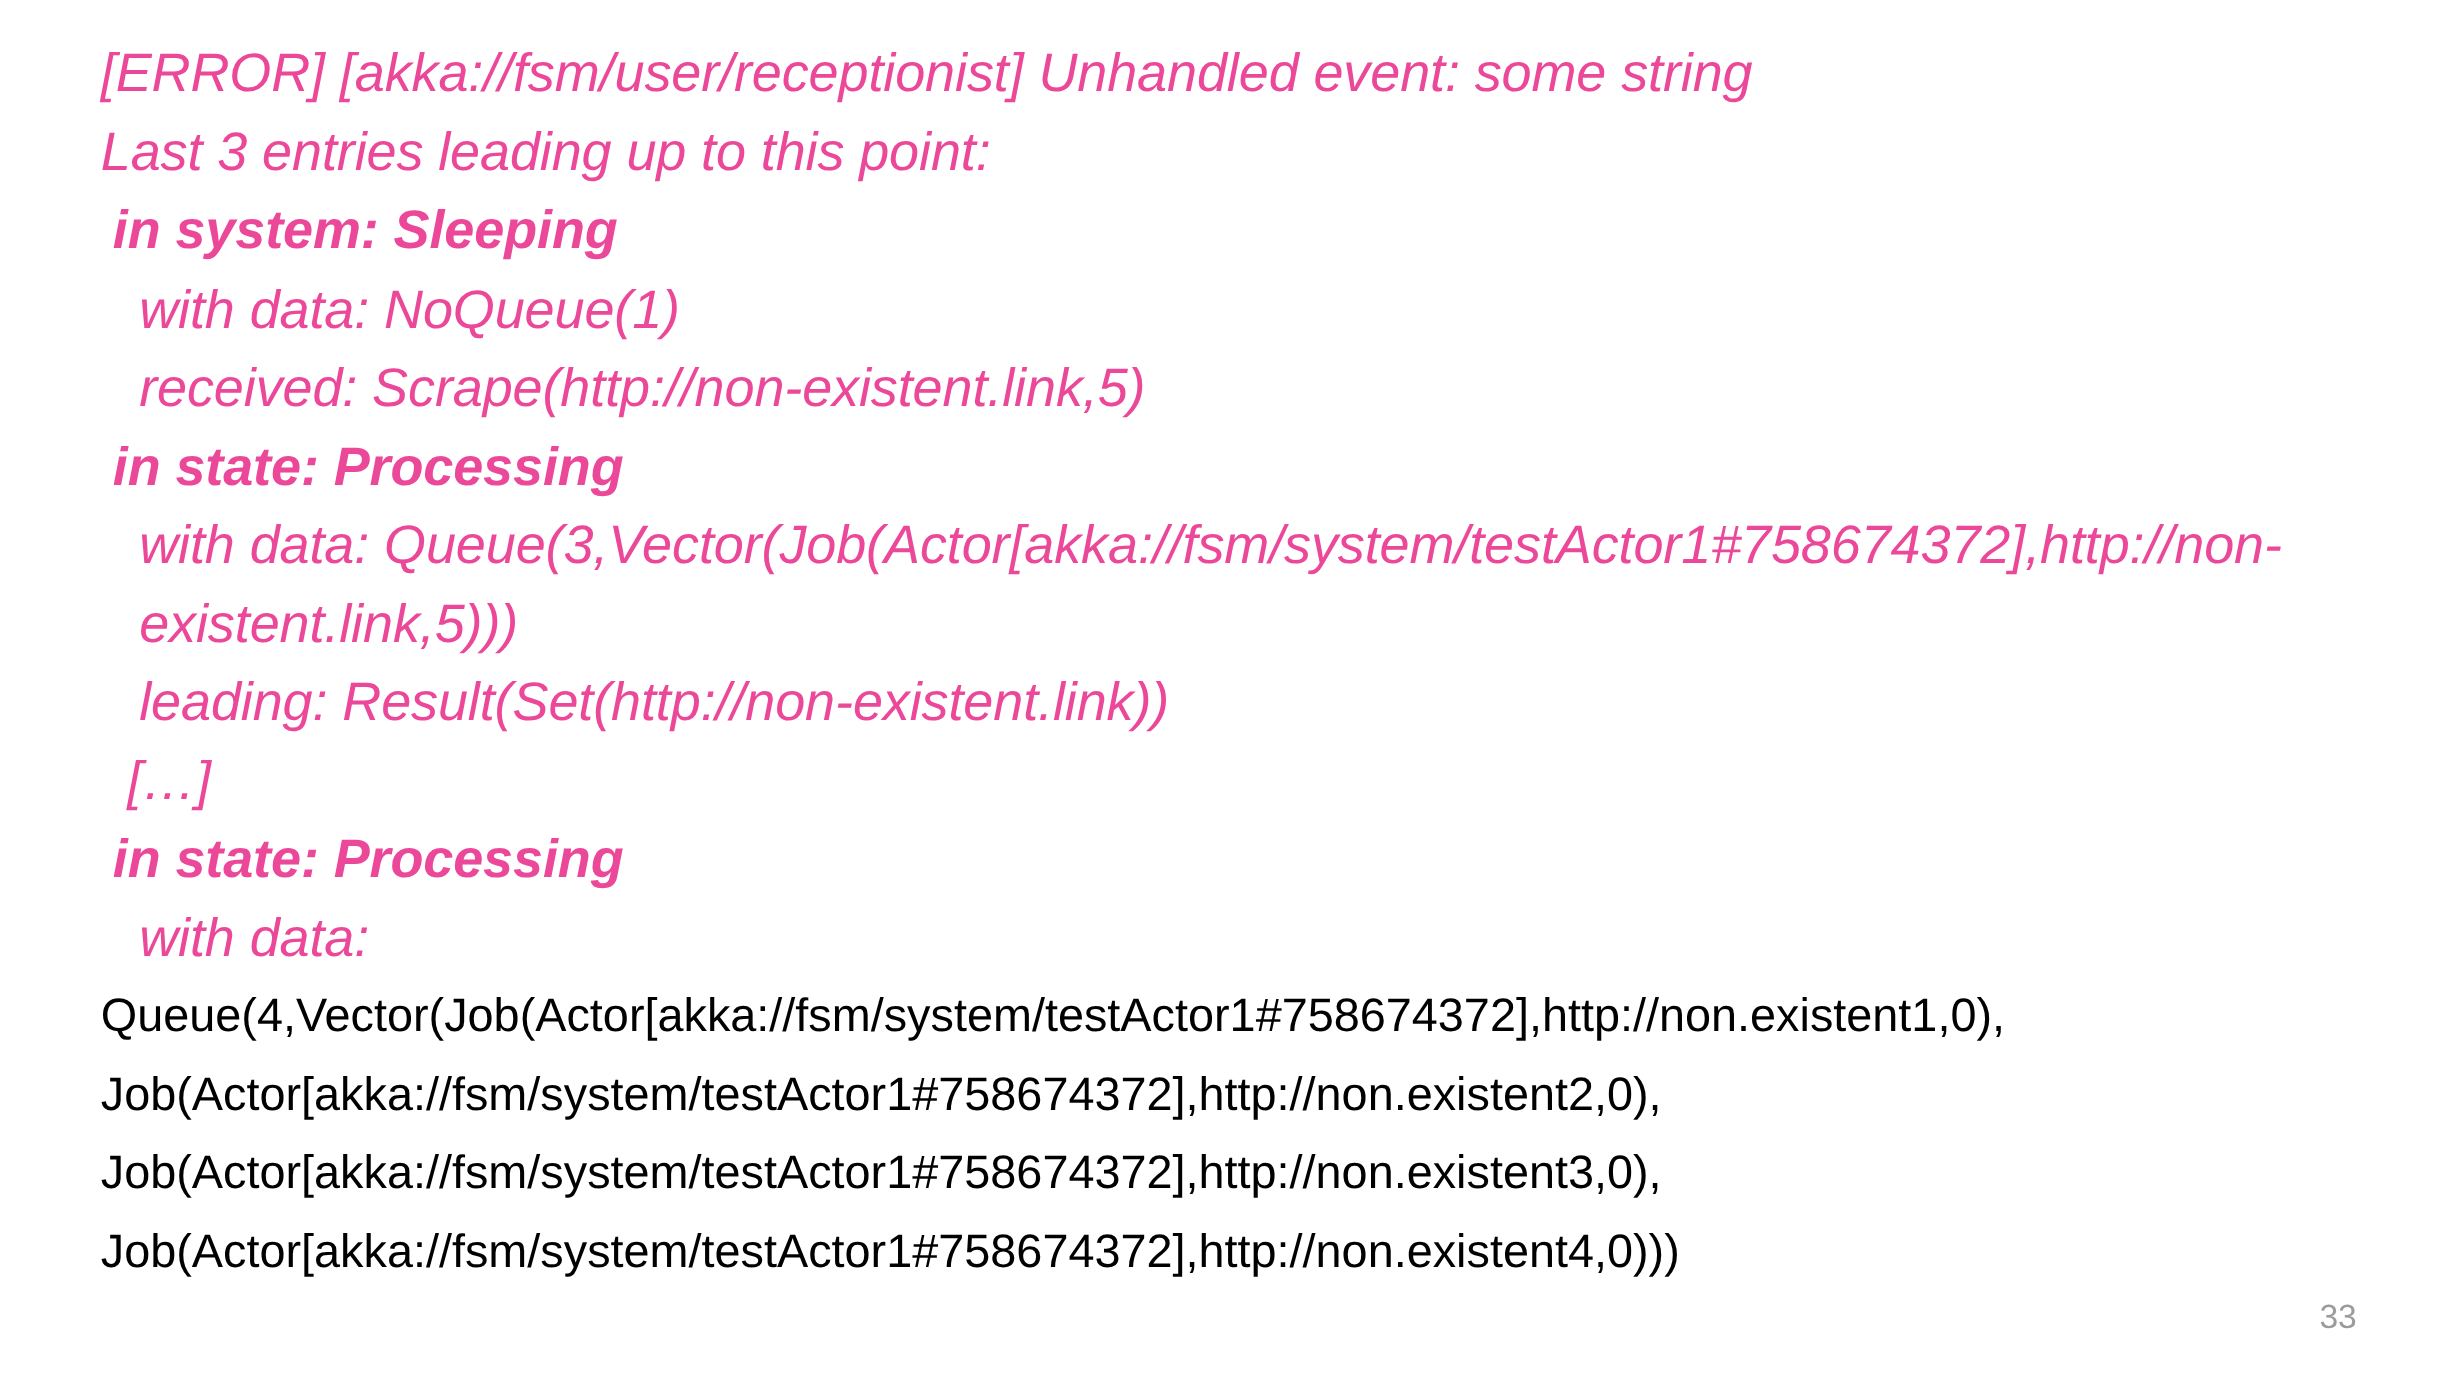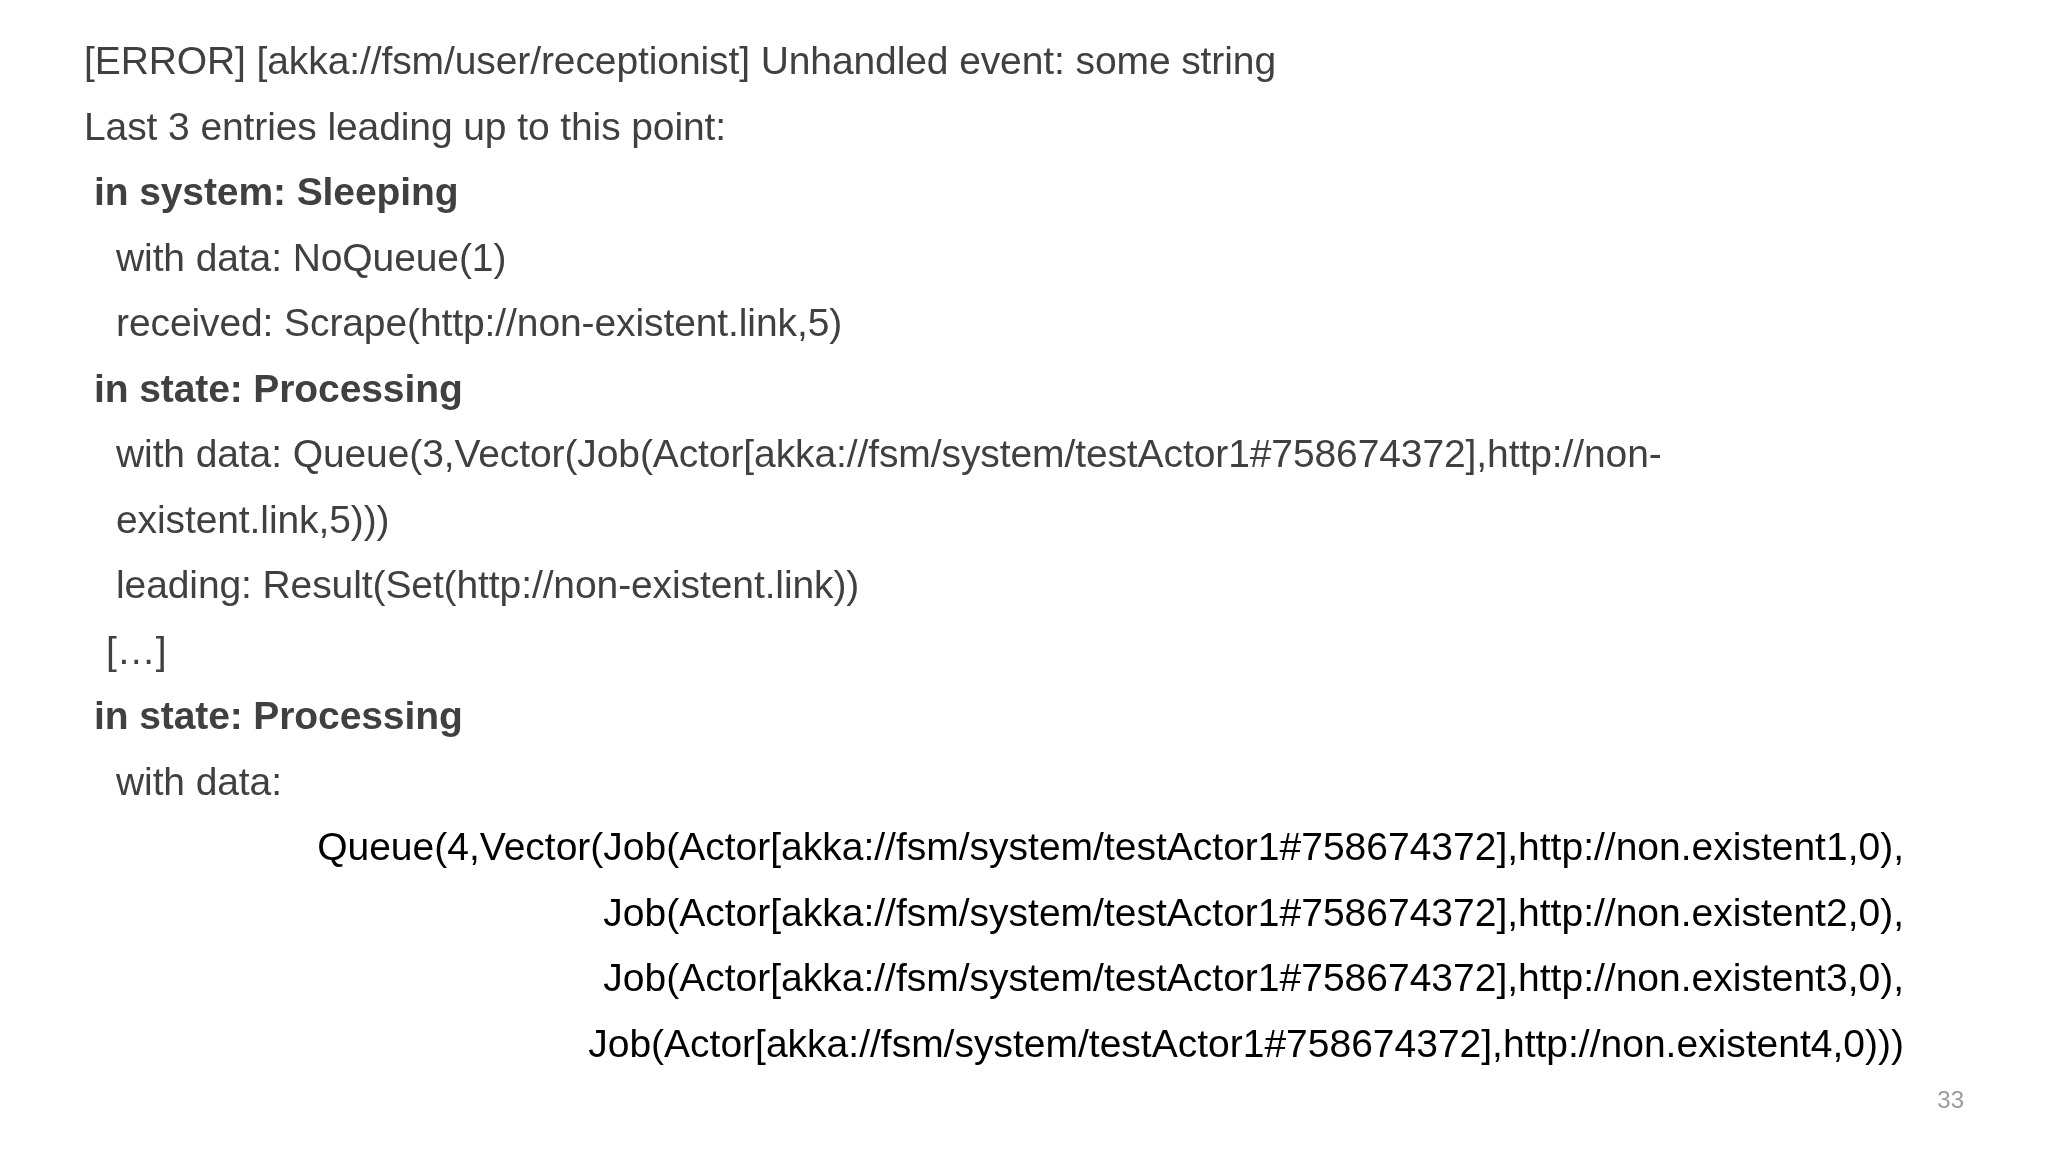--- a/index.html
+++ b/index.html
@@ -21,47 +21,47 @@
     background: #ffffff;
     box-sizing: border-box;
   }
   #log-block {
     position: absolute;
     left: 84px;
     top: 28px;
     width: 1820px;
   }
   .log-line {
-    font-size: 39px;
+    font-size: 45px;
     line-height: 65.5px;
-    color: #404040;
+    color: #ec4899;
     white-space: pre-wrap;
     word-break: break-word;
     letter-spacing: -0.1px;
+    font-style: italic;
   }
   .log-line.bold {
     font-weight: bold;
   }
   .ind-0  { padding-left: 0px; }
   .ind-1  { padding-left: 10px; }
   .ind-2  { padding-left: 32px; }
   .ind-3  { padding-left: 22px; }
   .wrapblock {
     font-size: 39px;
     line-height: 65.5px;
     color: #000000;
     white-space: pre-wrap;
     word-break: break-word;
-    text-align: right;
   }
   #page-number {
     position: absolute;
     right: 84px;
     bottom: 38px;
-    font-size: 24px;
+    font-size: 28px;
     color: #9b9b9b;
     font-family: "Liberation Sans", sans-serif;
   }
 </style>
 </head>
 <body>
 
 <div id="slide">
 
   <div id="log-block">

